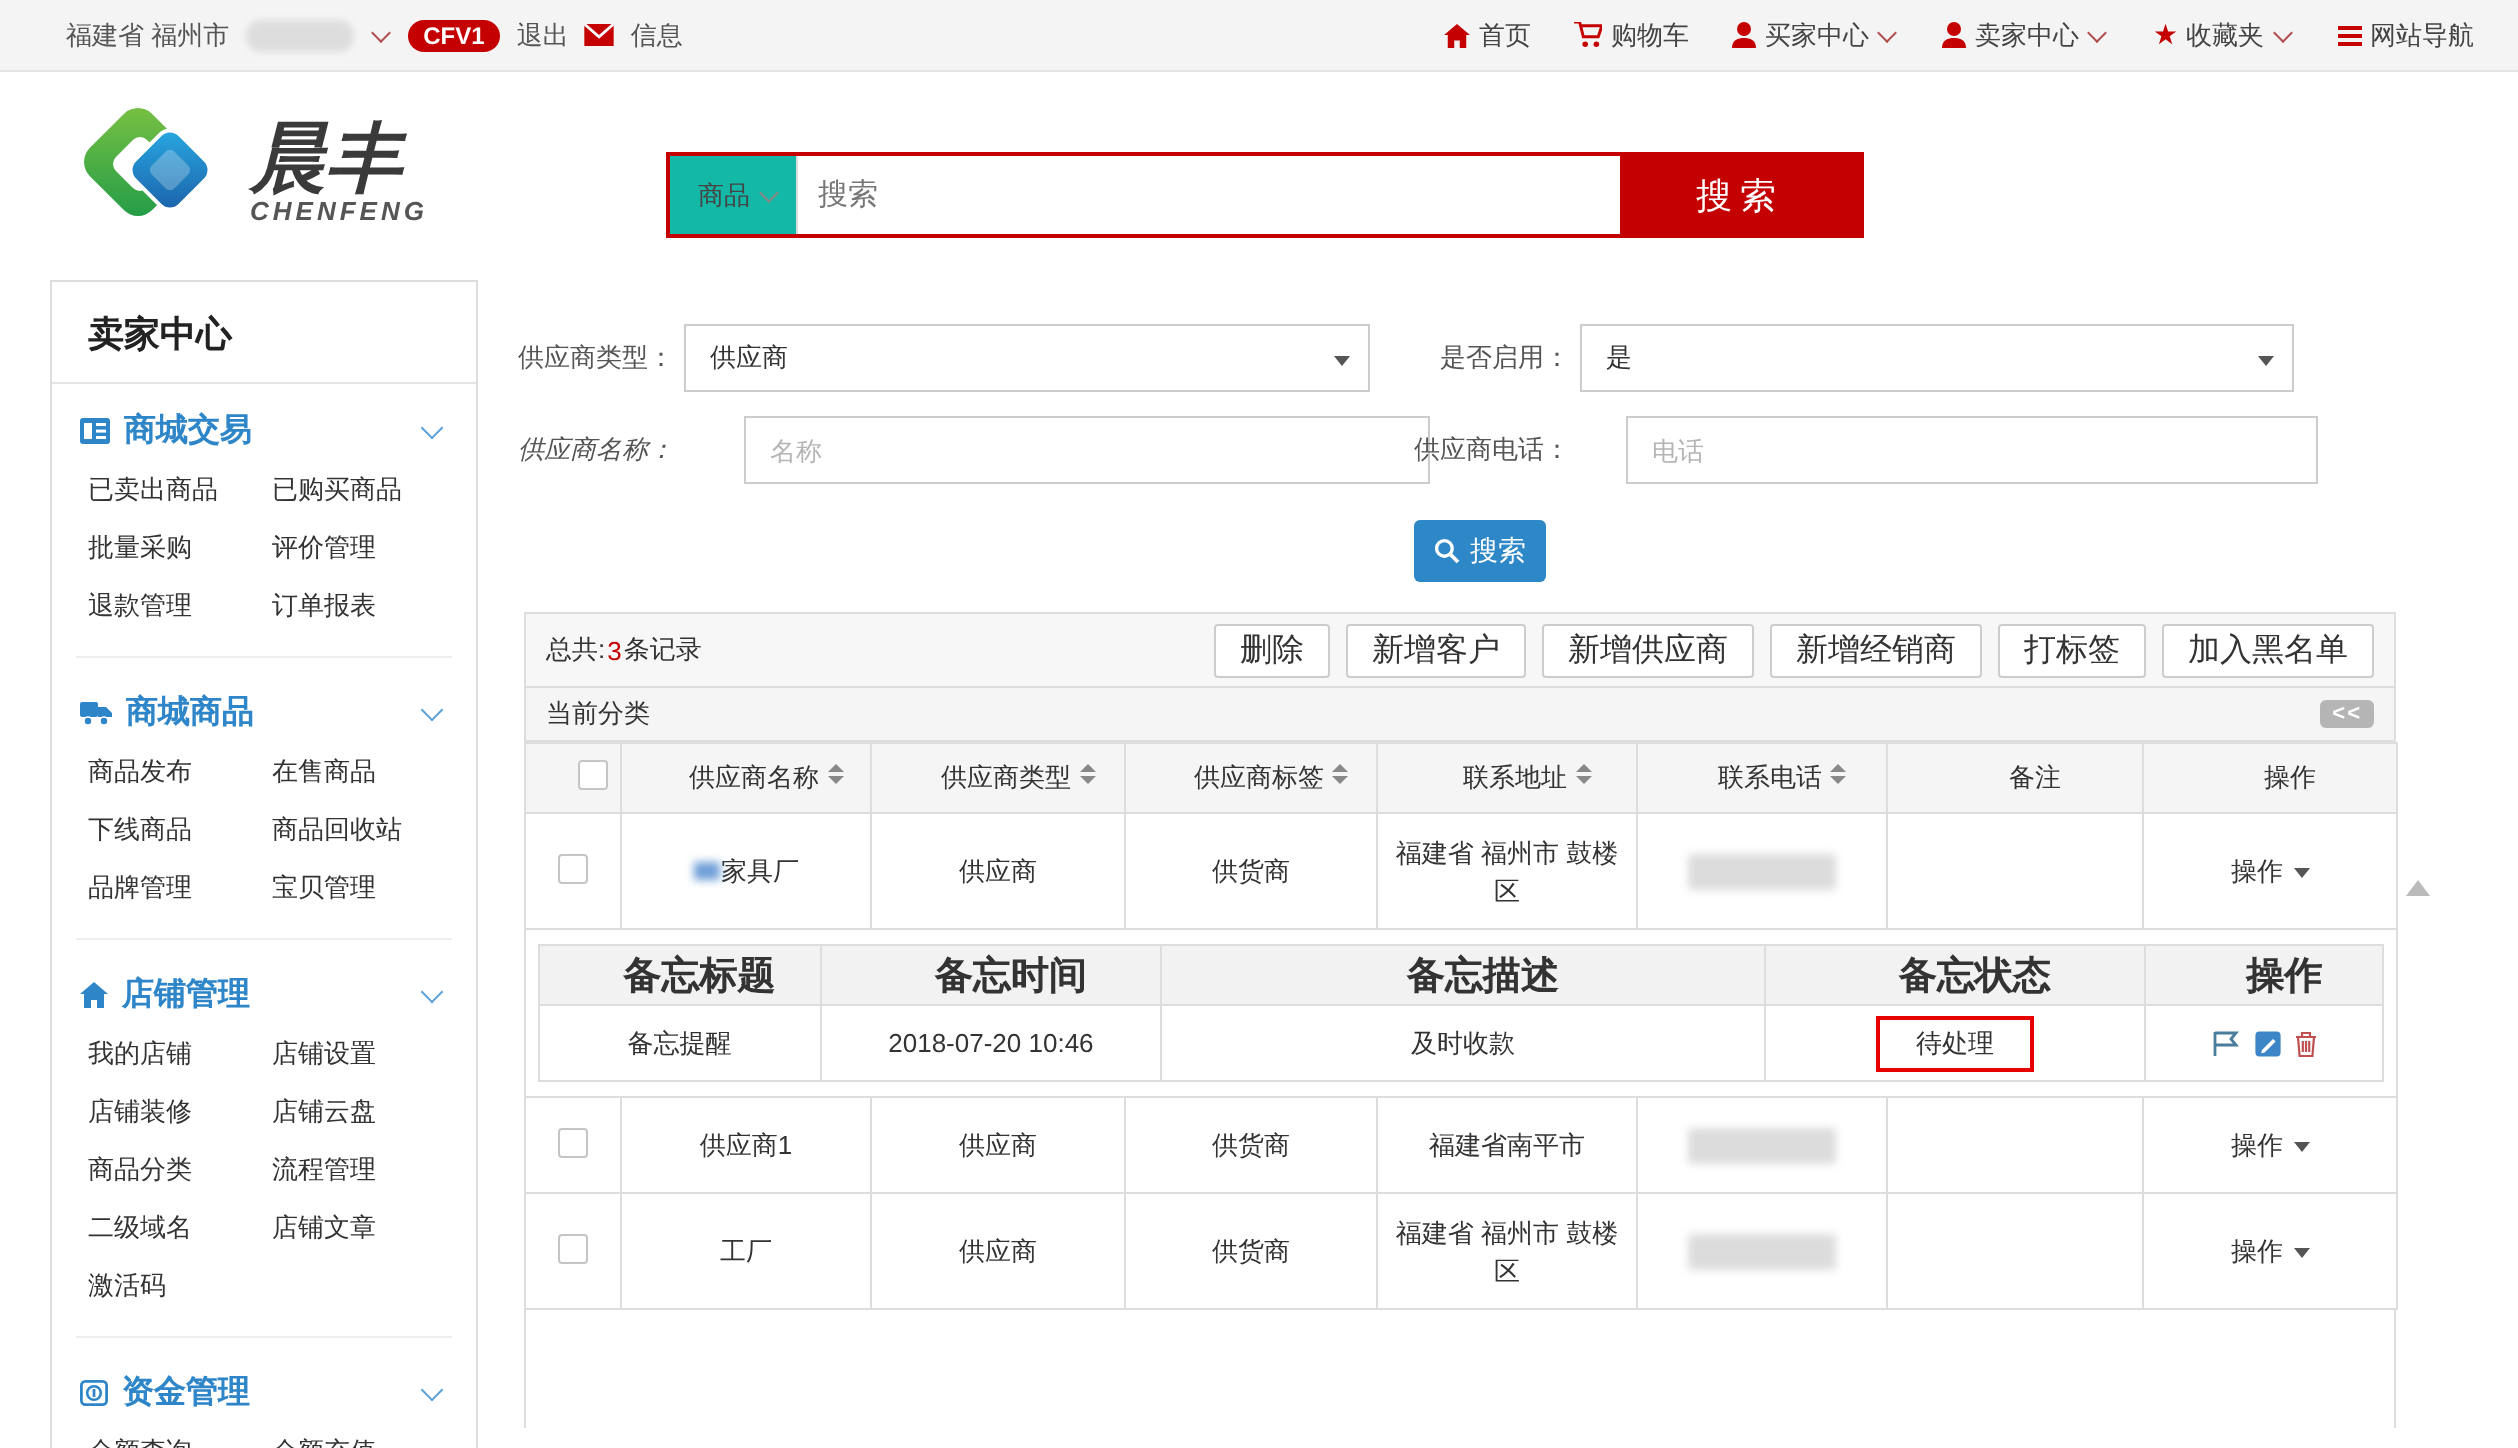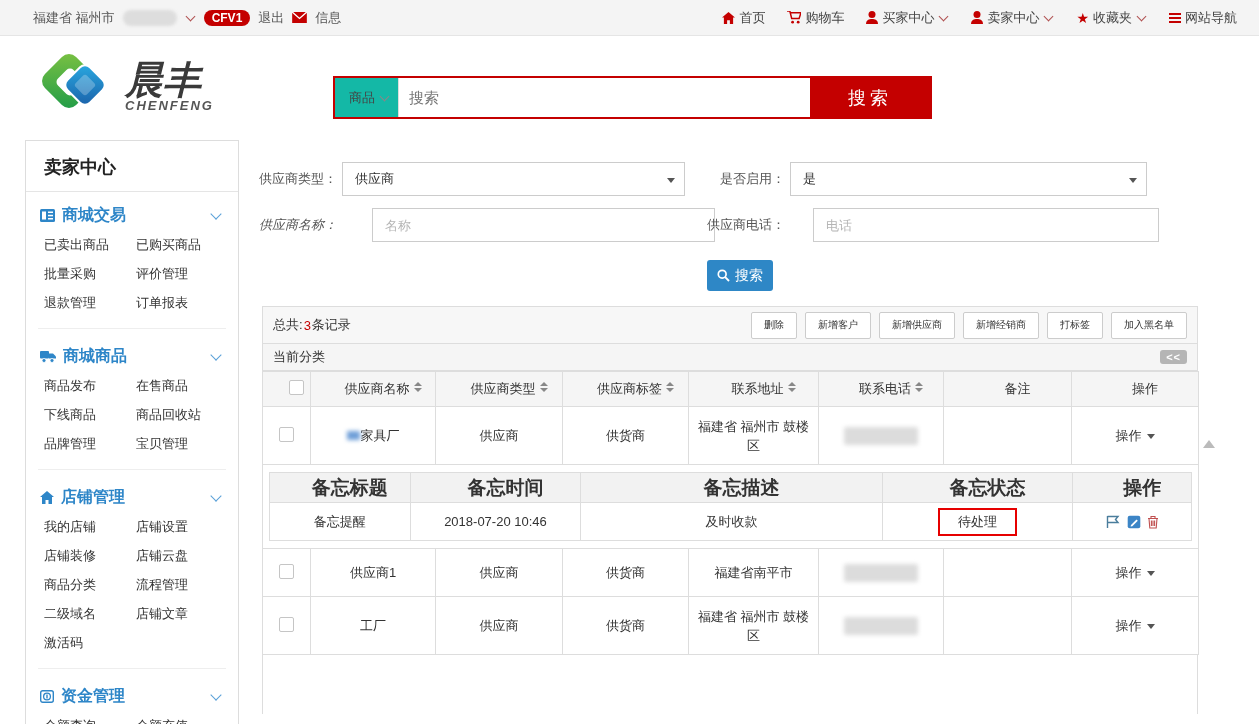--- a/index.html
+++ b/index.html
@@ -69,21 +69,21 @@
   .btn-search { position:absolute; left:452px; top:106px; width:66px; height:31px; background:#2e87c6;
     color:#fff; border:none; border-radius:3px; font-size:14px; display:flex; align-items:center;
     justify-content:center; gap:5px; cursor:pointer; }
 
   .bar { margin-left:7px; width:936px; border:1px solid #ddd; background:#f7f7f7;
     display:flex; align-items:center; padding:0 10px; }
   .records-bar { height:38px; }
   .rec-count { color:#c40000; margin:0 1px; }
   .bar-actions { margin-left:auto; display:flex; gap:8px; }
   .btn-plain { height:27px; background:#fff; border:1px solid #ccc; border-radius:2px;
-    padding:0 12px; font-size:10px; color:#333; cursor:pointer; font-family:inherit; }
+    padding:0 12px; font-size:16px; color:#333; cursor:pointer; font-family:inherit; }
   .cat-bar { height:27px; border-top:none; background:#f5f5f5; font-size:13px; color:#333; }
   .collapse-badge { margin-left:auto; background:#b5b5b5; color:#fff; font-size:11px; font-weight:bold;
     border-radius:3px; padding:1px 6px; letter-spacing:1px; cursor:pointer; }
 
   table.main-table { margin-left:7px; width:936px; border-collapse:collapse; table-layout:fixed; }
   .main-table th { background:#f5f5f5; font-weight:normal; height:35px;padding-left:20px; }
   .main-table th, .main-table td { border:1px solid #ddd; text-align:center; font-size:13px; color:#333; }
   .main-table td { height:48px; }
   tr.tall td { height:58px; }
   .sort { display:inline-block; vertical-align:1px; margin-left:4px; }

